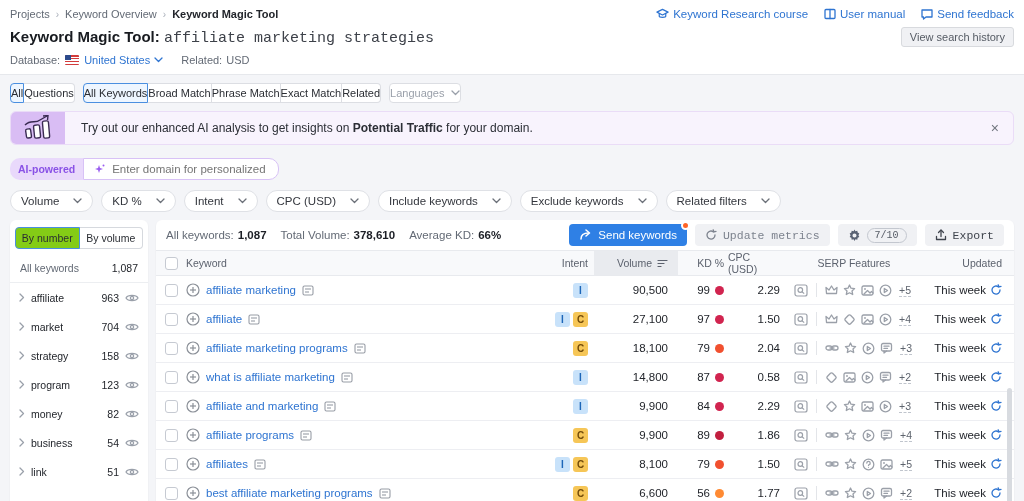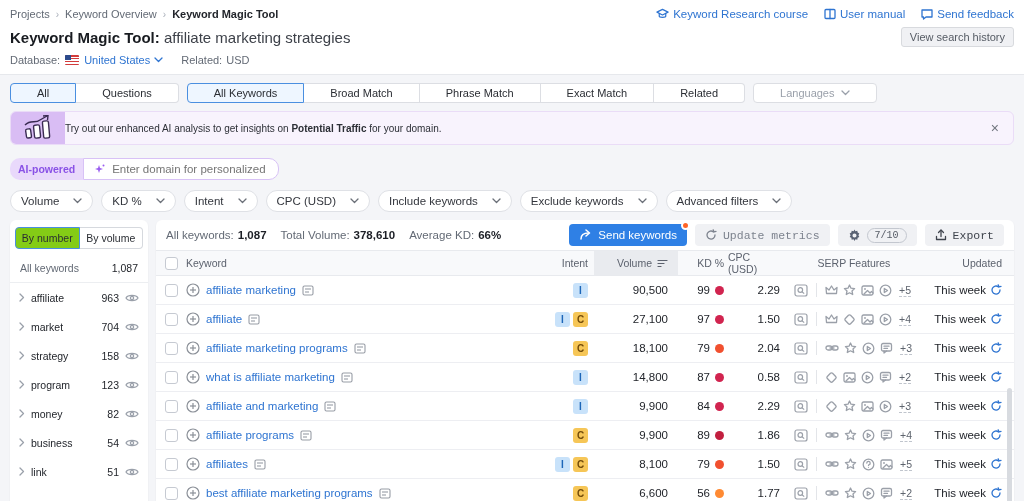--- a/index.html
+++ b/index.html
@@ -10,49 +10,49 @@
   
   .tophdr { background:#fff; padding:6px 10px 0 10px; border-bottom:1px solid #e6e8ec; }
   .row1 { display:flex; justify-content:space-between; align-items:center; height:16px; }
   .crumbs { font-size:11px; color:#636a75; display:flex; gap:6px; align-items:center; }
   .crumbs .sep { color:#aab0ba; font-size:10px; }
   .crumbs .crumb-last { color:#22252b; font-weight:bold; }
   .toplinks { display:flex; gap:16px; align-items:center; }
   .toplink { font-size:11.5px; color:#2e74d1; display:flex; gap:4px; align-items:center; cursor:pointer; }
   .row2 { display:flex; justify-content:space-between; align-items:center; margin-top:5px; }
   .title { font-size:15px; font-weight:bold; color:#181b20; }
-  .title .q { font-weight:normal; color:#3d4149; }
+  .title .q { font-weight:normal; color:#3d4149;font-family:Liberation Mono, monospace; }
   .hist-btn { font-size:11px; color:#555b64; background:#f0f1f4; border:1px solid #d8dade;
     border-radius:3px; padding:3px 8px; cursor:pointer; }
   .row3 { display:flex; align-items:center; gap:18px; margin:7px 0 8px 0; font-size:11px; }
   .lbl { color:#636a75; }
   .dbval { color:#2e74d1; display:flex; align-items:center; gap:4px; cursor:pointer; }
   .flag { width:14px; height:10px; display:inline-block; border-radius:1px; overflow:hidden;
     background:repeating-linear-gradient(180deg,#d23b3b 0 1.5px,#fff 1.5px 3px); position:relative; }
   .flag:before { content:""; position:absolute; left:0; top:0; width:6px; height:5px; background:#2c4a8c; }
 
   
   .grayzone { background:#f4f5f8; flex:1; padding:8px 10px 0 10px; display:flex; flex-direction:column; }
 
   .tabsrow { display:flex; gap:8px; align-items:center; }
   .seg { display:flex; }
   .chip { font-size:11px; background:#fff; border:1px solid #dcdee3; color:#2a2d33;
-    padding:3px 26px; cursor:pointer; white-space:nowrap; }
+    padding:3px 0; cursor:pointer; white-space:nowrap; }
   .seg .chip + .chip { border-left:none; }
   .seg .chip:first-child { border-radius:4px 0 0 4px; }
   .seg .chip:last-child { border-radius:0 4px 4px 0; }
   .seg .chip:only-child { border-radius:4px; }
   .chip.active { border:1px solid #4a8fe0 !important; background:#eef6ff; position:relative; z-index:1; }
   .chip.langs { border-radius:4px; color:#9aa0aa; display:flex; gap:6px; align-items:center; }
 
   .banner { margin-top:8px; background:#f8f3fd; border:1px solid #eadcf7; border-radius:6px;
     height:34px; display:flex; align-items:center; overflow:hidden; }
   .banner-ic { width:54px; height:34px; background:#d9bdf4; flex:0 0 auto;
     display:flex; align-items:center; justify-content:center; }
-  .banner-txt { font-size:10px; color:#2c2f36; margin-left:0; flex:1; }
+  .banner-txt { font-size:12px; color:#2c2f36; margin-left:16px; flex:1; }
   .banner-close { padding:0 14px; color:#70757e; font-size:14px; cursor:pointer; }
 
   .airow { margin-top:13px; display:flex; align-items:stretch; height:22px; }
   .aibadge { background:#e9d9fb; color:#8a52e6; font-size:10.5px; font-weight:bold;
     border-radius:10px 0 0 10px; display:flex; align-items:center; padding:0 8px; }
   .aiinput { background:#fff; border:1px solid #d8c2f6; border-radius:0 10px 10px 0;
     display:flex; align-items:center; gap:6px; padding:0 10px; width:196px; cursor:text; }
   .aiinput input { border:none; outline:none; font-size:11.5px; color:#8b8f98; width:100%;
     font-family:"Liberation Sans", sans-serif; background:transparent; }
 
@@ -283,21 +283,21 @@
         </div>
         <div class="fchip">
           <span>Exclude keywords</span>
           <span class="icn" style="color: rgb(107, 112, 120);">
             <svg width="9" height="6" viewBox="0 0 9 6" fill="none" stroke="currentColor" stroke-width="1.3" stroke-linecap="round" stroke-linejoin="round">
               <polyline points="1,1 4.5,4.5 8,1"></polyline>
             </svg>
           </span>
         </div>
         <div class="fchip">
-          <span>Advanced filters</span>
+          <span>Related filters</span>
           <span class="icn" style="color: rgb(107, 112, 120);">
             <svg width="9" height="6" viewBox="0 0 9 6" fill="none" stroke="currentColor" stroke-width="1.3" stroke-linecap="round" stroke-linejoin="round">
               <polyline points="1,1 4.5,4.5 8,1"></polyline>
             </svg>
           </span>
         </div>
       </div>
 
     <div class="main">
       <div class="card sidebar">

